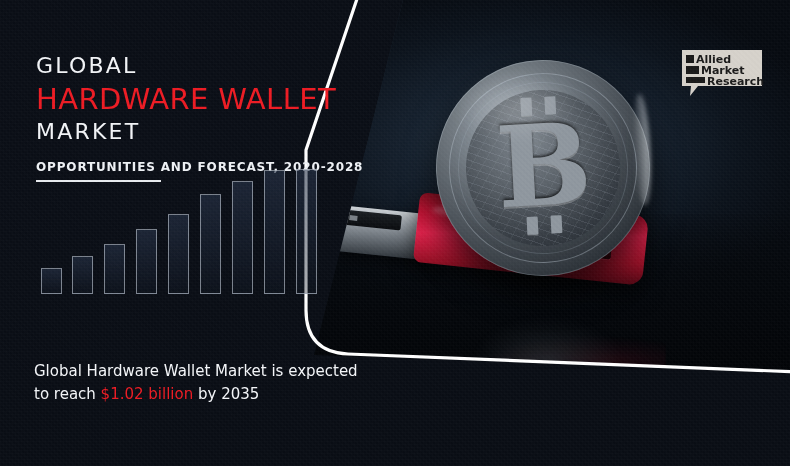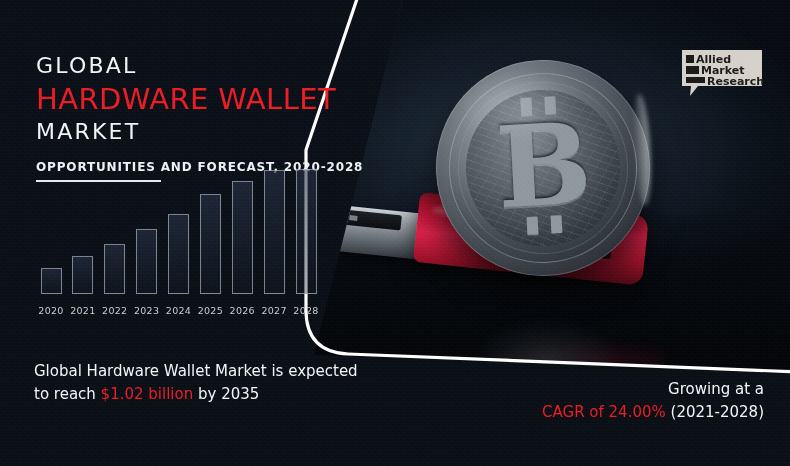--- a/index.html
+++ b/index.html
@@ -462,37 +462,22 @@
         <div class="bar-col">
           <div class="bar" style="height: 113px;"></div>
         </div>
         <div class="bar-col">
           <div class="bar" style="height: 124px;"></div>
         </div>
         <div class="bar-col">
           <div class="bar" style="height: 135px;"></div>
         </div>
       </div>
-    <div class="bar-label" id="barlabels">
-        <span>2020</span>
-        <span>2021</span>
-        <span>2022</span>
-        <span>2023</span>
-        <span>2024</span>
-        <span>2025</span>
-        <span>2026</span>
-        <span>2027</span>
-        <span>2028</span>
-      </div>
   </div>
 
   <div class="footer-left">
     <span>Global Hardware Wallet Market is expected</span><br>
     <span>to reach </span><span class="hl-red">$1.02 billion</span><span> by 2035</span>
   </div>
 
-  <div class="footer-right">
-    <span>Growing at a</span><br>
-    <span class="hl-red">CAGR of 24.00%</span><span> (2021-2028)</span>
-  </div>
 
   <div class="texture"></div>
 </div>
 
 </body></html>

